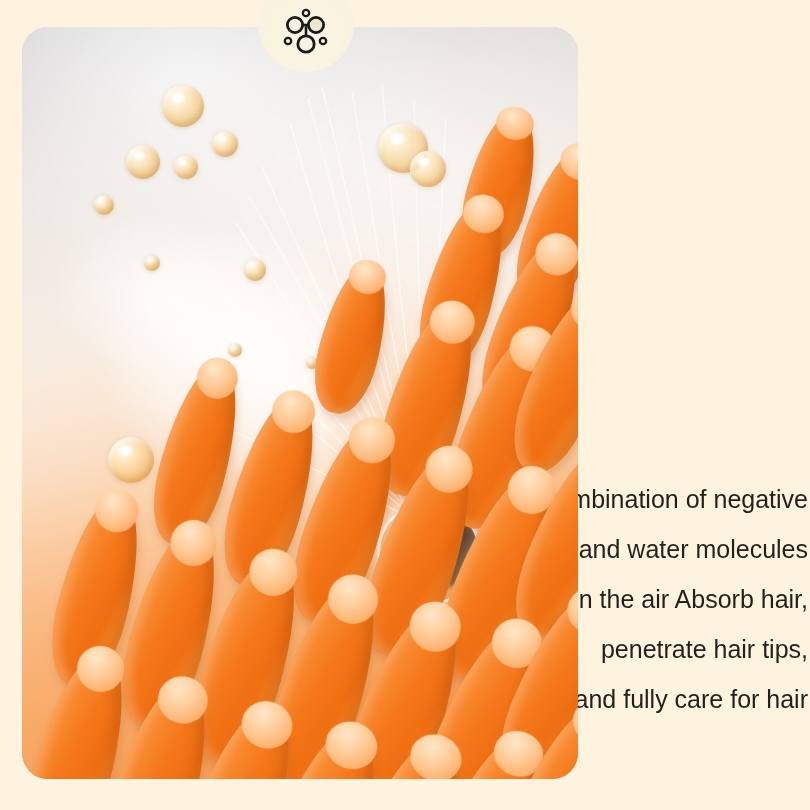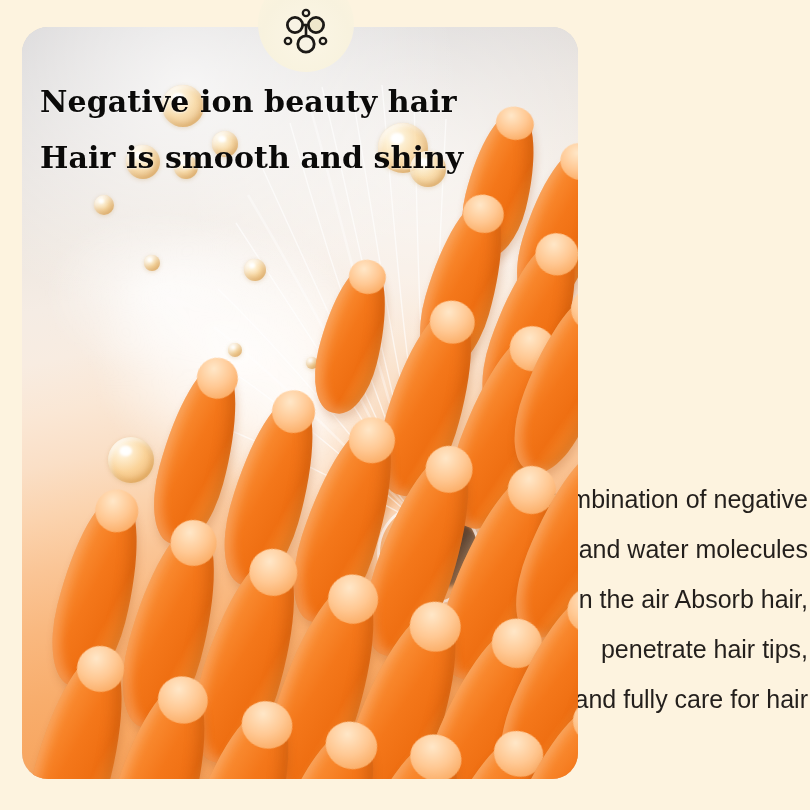--- a/index.html
+++ b/index.html
@@ -266,24 +266,20 @@
       </g>
       <circle cx="17" cy="20" r="7.6" fill="#f7f3e4" stroke="#1c1a17" stroke-width="2.8"></circle>
       <circle cx="38" cy="20" r="7.6" fill="#efe7cc" stroke="#1c1a17" stroke-width="2.8"></circle>
       <circle cx="28" cy="39" r="8.2" fill="#f7f3e4" stroke="#1c1a17" stroke-width="2.8"></circle>
       <circle cx="28" cy="8" r="3.2" fill="#f7f3e4" stroke="#1c1a17" stroke-width="2.3"></circle>
       <circle cx="10" cy="36" r="3.2" fill="#f7f3e4" stroke="#1c1a17" stroke-width="2.3"></circle>
       <circle cx="45" cy="36" r="3.2" fill="#f7f3e4" stroke="#1c1a17" stroke-width="2.3"></circle>
     </svg>
   </div>
 
-  <div id="headline" style="color: rgb(11, 10, 9);">
-    <span class="hl-line">Negative ion beauty hair</span>
-    <span class="hl-line">Hair is smooth and shiny</span>
-  </div>
 
   <div id="body-copy" style="color: rgb(35, 31, 28);">
     <span class="bc-line">Combination of negative</span>
     <span class="bc-line">itch and water molecules</span>
     <span class="bc-line">in the air Absorb hair,</span>
     <span class="bc-line">penetrate hair tips,</span>
     <span class="bc-line">and fully care for hair</span>
   </div>
 
 </div>

